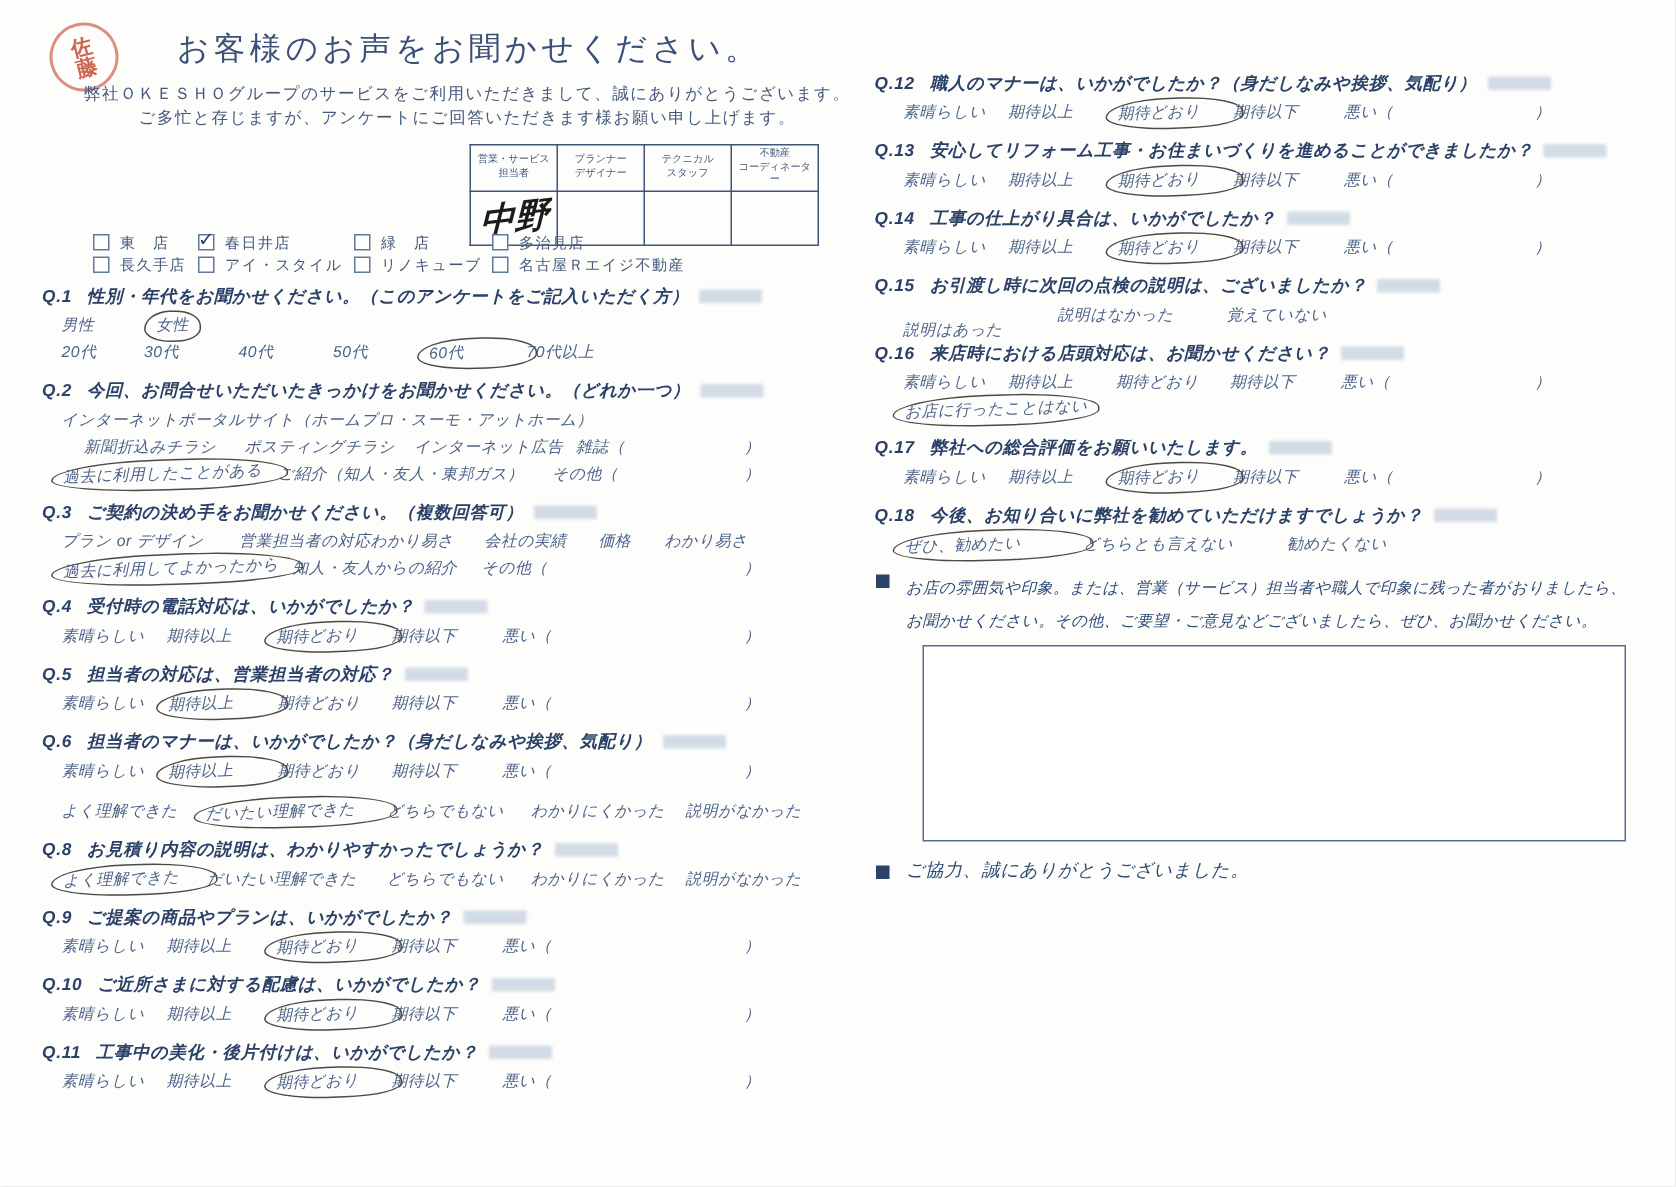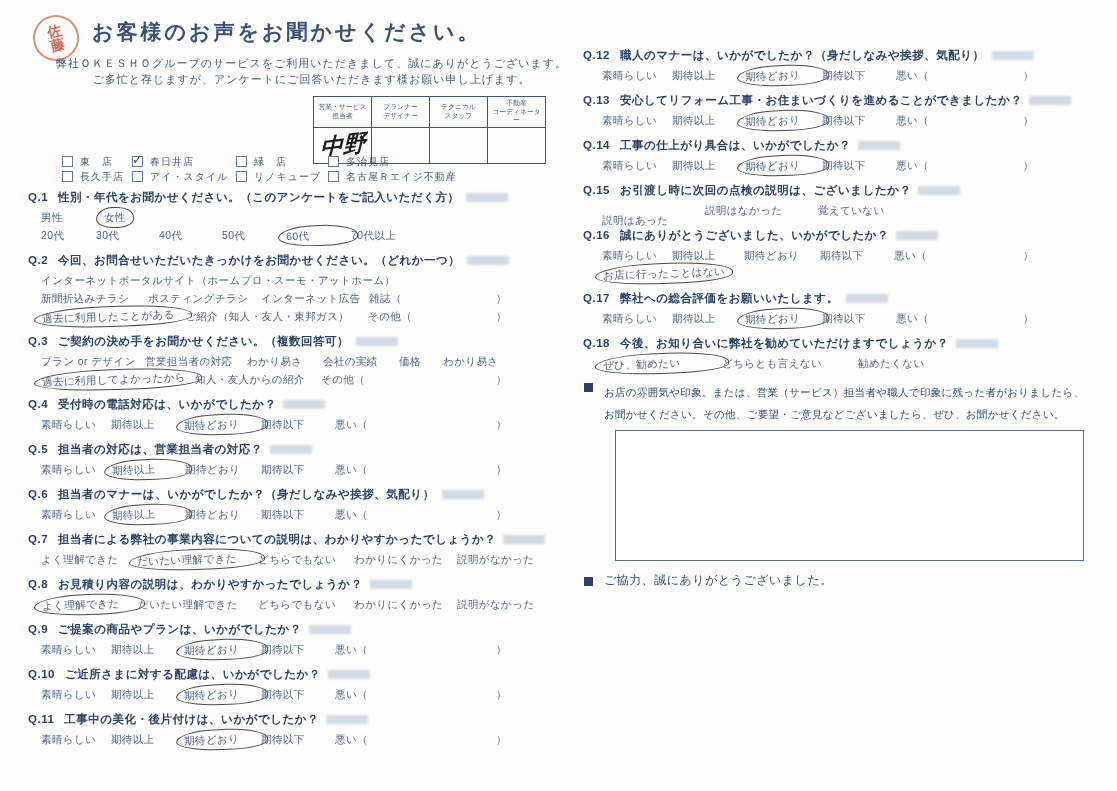--- a/index.html
+++ b/index.html
@@ -3,42 +3,42 @@
 <meta charset="utf-8">
 <style>
   html,body{margin:0;padding:0;}
   body{background:#e9e9e7;font-family:"Liberation Sans","DejaVu Sans",sans-serif;}
   .sheet{position:relative;width:1117px;height:791px;background:#fdfdfb;overflow:hidden;
          box-shadow:0 0 4px rgba(0,0,0,.15);}
   
   .stamp{position:absolute;left:33px;top:15px;width:42px;height:42px;border:2.5px solid rgba(205,90,70,.75);
          border-radius:50%;transform:rotate(-14deg);display:flex;flex-direction:column;align-items:center;
          justify-content:center;color:#c85541;font-size:14px;line-height:14px;font-weight:bold;opacity:.9;}
-  .page-title{position:absolute;left:92px;top:18px;margin:0;font-size:21px;font-weight:bold;
+  .page-title{position:absolute;left:118px;top:18px;margin:0;font-size:21px;font-weight:normal;
               color:#3a5078;letter-spacing:3px;white-space:nowrap;}
   .intro{position:absolute;left:0;top:55px;width:595px;text-align:center;font-size:11px;
          color:#44597c;letter-spacing:1px;line-height:16px;}
   .intro p{margin:0;padding-left:28px;}
   
   .staff{position:absolute;left:313px;top:96px;border-collapse:collapse;}
   .staff th,.staff td{border:1.4px solid #3f5679;}
   .staff th{width:55px;font-size:6.8px;line-height:8.5px;font-weight:normal;color:#44597c;
             padding:2px 1px;letter-spacing:0;}
   .staff td{height:33px;text-align:center;vertical-align:middle;}
   .sig{display:inline-block;font-family:"DejaVu Serif","Liberation Serif",serif;font-style:italic;
        font-weight:bold;font-size:23px;color:#1c1c1c;transform:rotate(-7deg) skewX(-8deg);}
   
   .branches{position:absolute;left:62px;top:154px;}
   .b-row{display:flex;align-items:center;height:15px;font-size:10px;color:#44597c;letter-spacing:1px;}
   .b-item{display:flex;align-items:center;}
   .cb{width:9px;height:9px;border:1.2px solid #60789b;display:inline-block;margin-right:7px;
       position:relative;flex:none;background:#fff;}
   .cb.checked::after{content:"✓";position:absolute;left:-1px;top:-5px;font-size:13px;color:#2b4168;}
   
-  .col{position:absolute;}
+  .col{position:absolute;font-style:italic;}
   .col-left{left:28px;top:190px;width:540px;}
   .col-right{left:583px;top:48px;width:515px;}
   .q{margin-bottom:9px;}
   .q-title{font-size:11.5px;font-weight:bold;color:#2b4168;letter-spacing:.5px;margin-bottom:3px;
            white-space:nowrap;}
   .qid{margin-right:10px;}
   .hl{display:inline-block;width:42px;height:9px;background:#d3dce6;margin-left:7px;border-radius:1px;
       filter:blur(1px);vertical-align:-1px;}
   .q-line{display:flex;align-items:center;padding-left:13px;width:466px;font-size:10.5px;color:#4c6289;
           letter-spacing:.4px;line-height:18px;height:18px;white-space:nowrap;}
@@ -152,38 +152,38 @@
           <span class="opt circled" style="min-width: 64px;">60代</span>
           <span class="opt">70代以上</span>
         </div>
       </div>
       <div class="q">
         <div class="q-title"><span class="qid">Q.2</span><span>今回、お問合せいただいたきっかけをお聞かせください。（どれか一つ）</span><span class="hl"></span></div>
         <div class="q-line">
           <span class="opt">インターネットポータルサイト（ホームプロ・スーモ・アットホーム）</span>
         </div>
         <div class="q-line">
-          <span class="opt" style="min-width: 107px;">新聞折込みチラシ</span>
+          <span class="opt" style="min-width: 107px; margin-left: 15px;">新聞折込みチラシ</span>
           <span class="opt" style="min-width: 113px;">ポスティングチラシ</span>
           <span class="opt" style="min-width: 108px;">インターネット広告</span>
           <span class="opt">雑誌（</span>
           <span class="opt end">）</span>
         </div>
         <div class="q-line">
           <span class="opt circled" style="min-width: 142px;">過去に利用したことがある</span>
           <span class="opt" style="min-width: 183px;">ご紹介（知人・友人・東邦ガス）</span>
           <span class="opt">その他（</span>
           <span class="opt end">）</span>
         </div>
       </div>
       <div class="q">
         <div class="q-title"><span class="qid">Q.3</span><span>ご契約の決め手をお聞かせください。（複数回答可）</span><span class="hl"></span></div>
         <div class="q-line">
           <span class="opt" style="min-width: 104px;">プラン or デザイン</span>
-          <span class="opt" style="min-width: 102px;">営業担当者の対応</span>
+          <span class="opt" style="min-width: 102px; text-align: right;">営業担当者の対応</span>
           <span class="opt" style="min-width: 76px;">わかり易さ</span>
           <span class="opt" style="min-width: 76px;">会社の実績</span>
           <span class="opt" style="min-width: 44px;">価格</span>
           <span class="opt">わかり易さ</span>
         </div>
         <div class="q-line">
           <span class="opt circled" style="min-width: 152px;">過去に利用してよかったから</span>
           <span class="opt" style="min-width: 126px;">知人・友人からの紹介</span>
           <span class="opt">その他（</span>
           <span class="opt end">）</span>
@@ -216,21 +216,20 @@
         <div class="q-line rating">
           <span class="opt">素晴らしい</span>
           <span class="opt circled">期待以上</span>
           <span class="opt">期待どおり</span>
           <span class="opt">期待以下</span>
           <span class="opt">悪い（</span>
           <span class="opt end">）</span>
         </div>
       </div>
       <div class="q">
-        <div class="q-title"><span class="qid">Q.7</span><span>担当者による弊社の事業内容についての説明は、わかりやすかったでしょうか？</span><span class="hl"></span></div>
         <div class="q-line comp">
           <span class="opt">よく理解できた</span>
           <span class="opt circled">だいたい理解できた</span>
           <span class="opt">どちらでもない</span>
           <span class="opt">わかりにくかった</span>
           <span class="opt">説明がなかった</span>
         </div>
       </div>
       <div class="q">
         <div class="q-title"><span class="qid">Q.8</span><span>お見積り内容の説明は、わかりやすかったでしょうか？</span><span class="hl"></span></div>
@@ -312,21 +311,21 @@
       </div>
       <div class="q">
         <div class="q-title"><span class="qid">Q.15</span><span>お引渡し時に次回の点検の説明は、ございましたか？</span><span class="hl"></span></div>
         <div class="q-line">
           <span class="opt" style="min-width: 103px; margin-top: 20px;">説明はあった</span>
           <span class="opt" style="min-width: 113px;">説明はなかった</span>
           <span class="opt">覚えていない</span>
         </div>
       </div>
       <div class="q">
-        <div class="q-title"><span class="qid">Q.16</span><span>誠にありがとうございました、いかがでしたか？</span><span class="hl"></span></div>
+        <div class="q-title"><span class="qid">Q.16</span><span>来店時における店頭対応は、お聞かせください？</span><span class="hl"></span></div>
         <div class="q-line rating">
           <span class="opt">素晴らしい</span>
           <span class="opt">期待以上</span>
           <span class="opt">期待どおり</span>
           <span class="opt">期待以下</span>
           <span class="opt">悪い（</span>
           <span class="opt end">）</span>
         </div>
         <div class="q-line">
           <span class="opt circled">お店に行ったことはない</span>

